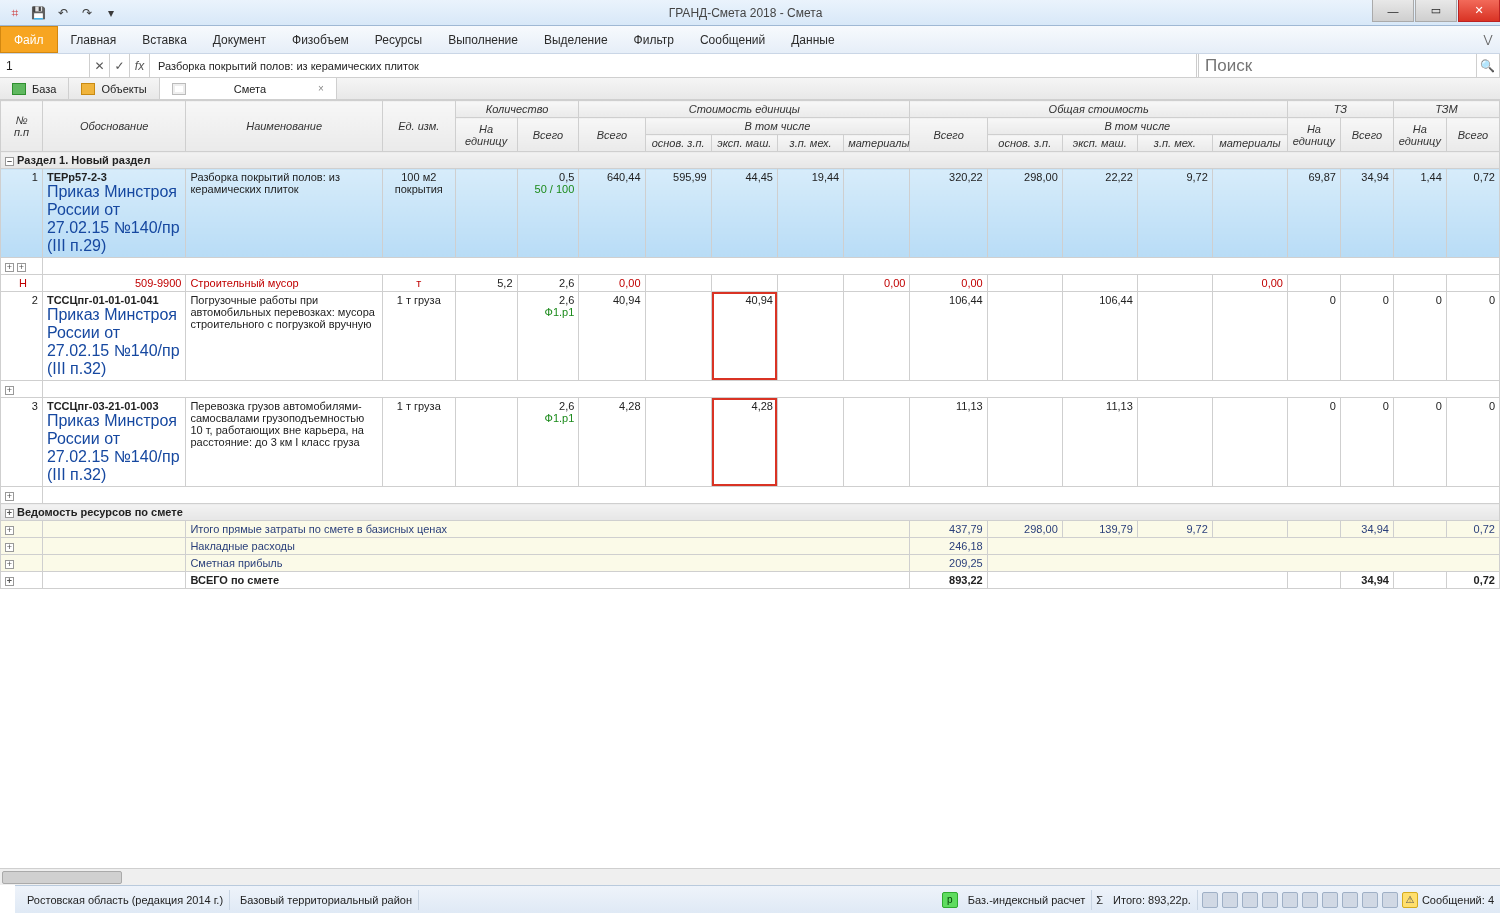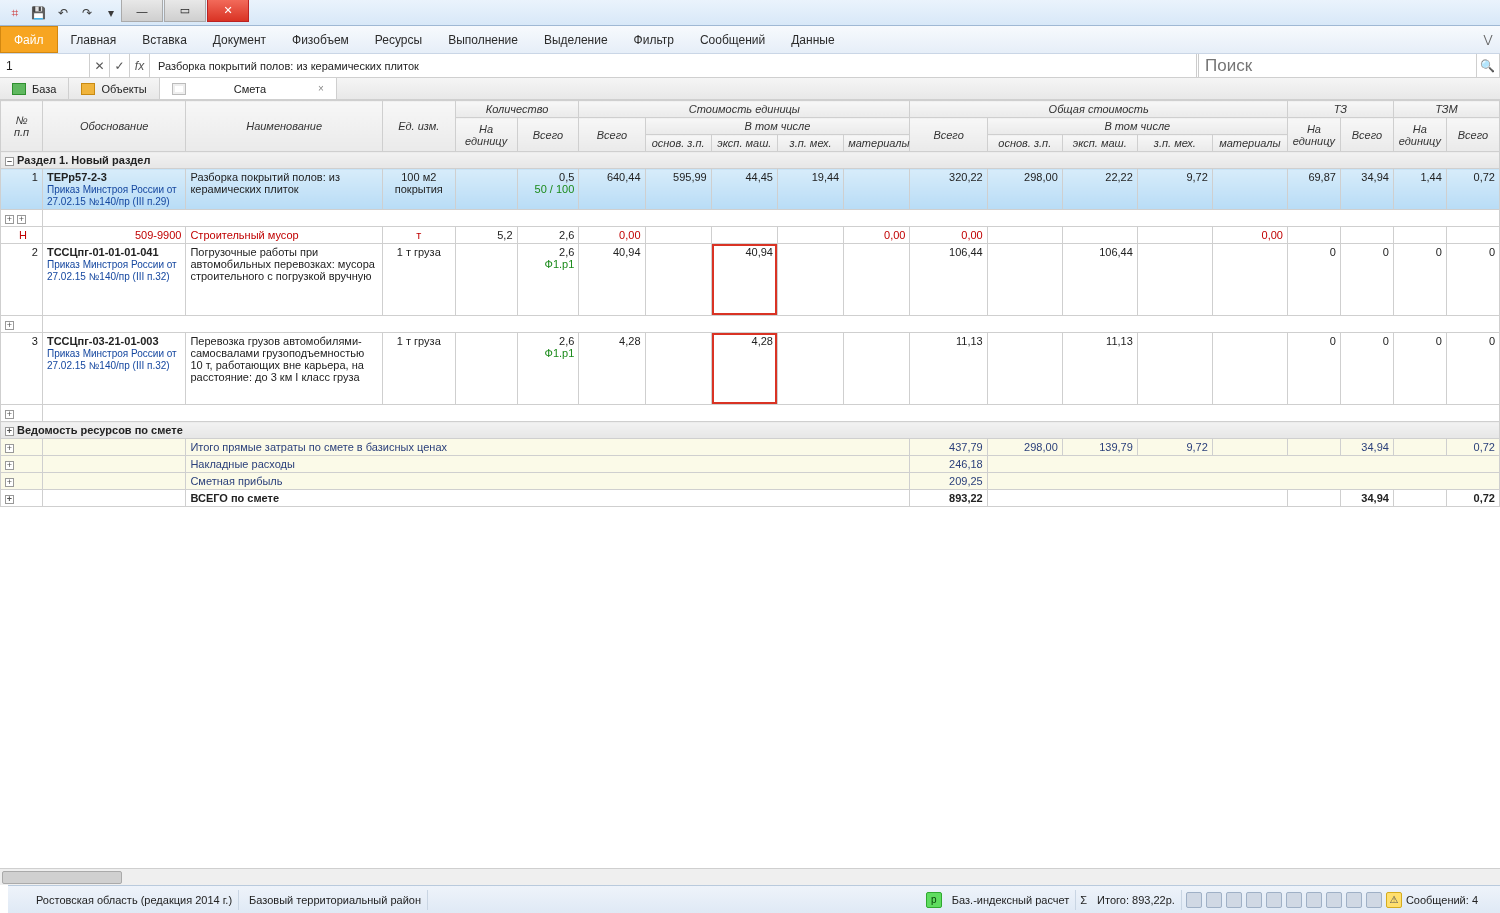--- a/index.html
+++ b/index.html
@@ -37,29 +37,29 @@
 .gridwrap { position:absolute; top:100px; left:0; right:0; bottom:28px; overflow:hidden; }
 table.main { border-collapse:collapse; width:100%; table-layout:fixed; }
 table.main th, table.main td { border:1px solid #cfcfcf; font-size:11px; padding:2px 4px; vertical-align:top; }
 table.main th { background:linear-gradient(#f7f7f7,#eaeaea); color:#333; font-weight:normal; text-align:center; vertical-align:middle;font-style:italic; }
 .sectionrow td { background:linear-gradient(#f2f2f2,#e6e6e6); font-weight:bold; color:#222; }
 .row-sel td { background:linear-gradient(#d7ecfa,#b8dcf6); }
 .num { text-align:right; }
 .link { color:#1648a0; }
 .red { color:#c00000; }
 .green { color:#1a8a1a; }
-.smallfont { font-size:10px; }
+.smallfont { font-size:16px; }
 .expand { display:inline-block; width:9px; height:9px; border:1px solid #999; background:#fff; line-height:7px; text-align:center; font-size:9px; color:#555; margin-right:3px; }
 .hlcell { box-shadow: inset 0 0 0 2px #d93324; }
 .footer-section td { background:linear-gradient(#f2f2f2,#e6e6e6); font-weight:bold; }
 .sumrow td { background:#fbfae8; color:#2a3f7a; }
 .totalsrow td { font-weight:bold; }
 .hscroll { position:absolute; left:0; right:0; bottom:28px; height:17px; background:#efefef; border-top:1px solid #cfcfcf; display:flex; }
 .hscroll .thumb { width:120px; height:13px; margin:2px; background:#d0d0d0; border:1px solid #aaa; border-radius:2px; }
-.statusbar { position:absolute; left:8px; right:0; bottom:0; height:28px; background:linear-gradient(#eef3fa,#dfe9f5); border-top:1px solid #b9cadd; display:flex; align-items:center; font-size:11px; padding:0 22px; gap:4px; }
+.statusbar { position:absolute; left:15px; right:0; bottom:0; height:28px; background:linear-gradient(#eef3fa,#dfe9f5); border-top:1px solid #b9cadd; display:flex; align-items:center; font-size:11px; padding:0 6px; gap:4px; }
 .statusbar .seg { padding:0 6px; border-right:1px solid #c9d5e3; height:20px; display:flex; align-items:center; }
 .statusbar .spacer { flex:1; }
 .sb-ico { width:16px; height:16px; background:#d0d8e4; border:1px solid #9fb0c6; border-radius:2px; display:flex; align-items:center; justify-content:center; font-size:10px; color:#555; cursor:pointer; }
 .sb-ico.green { background:#5fdc5f; border-color:#2fa92f; color:#07460a;}
 .sb-ico.warn { background:#ffdf6e; border-color:#d4ab1e; }
 .col-n { width:38px;} .col-obos{width:130px;} .col-name{width:178px;} .col-ed{width:66px;}
 .col-qu{width:56px;} .col-qt{width:56px;} .col-st{width:60px;}
 .col-oz{width:60px;} .col-em{width:60px;} .col-zm{width:60px;} .col-mat{width:60px;}
 .col-ov{width:70px;} .col-ooz{width:68px;} .col-oem{width:68px;} .col-ozm{width:68px;} .col-omat{width:68px;}
 .col-tz1{width:48px;} .col-tz2{width:48px;} .col-tzm1{width:48px;} .col-tzm2{width:48px;}
@@ -69,20 +69,21 @@
 <body>
 
 <div class="titlebar">
   <div class="qat">
     <span class="qat-btn" style="color:#c33">⌗</span>
     <span class="qat-btn">💾</span>
     <span class="qat-btn">↶</span>
     <span class="qat-btn">↷</span>
     <span class="qat-btn">▾</span>
   </div>
+  <div class="title">ГРАНД-Смета 2018 - Смета</div>
   <div class="winbtns">
     <div class="winbtn min">—</div>
     <div class="winbtn max">▭</div>
     <div class="winbtn close">✕</div>
   </div>
 </div>
 
 <div class="ribbon">
   <div class="tab file">Файл</div>
   <div class="tab">Главная</div>

